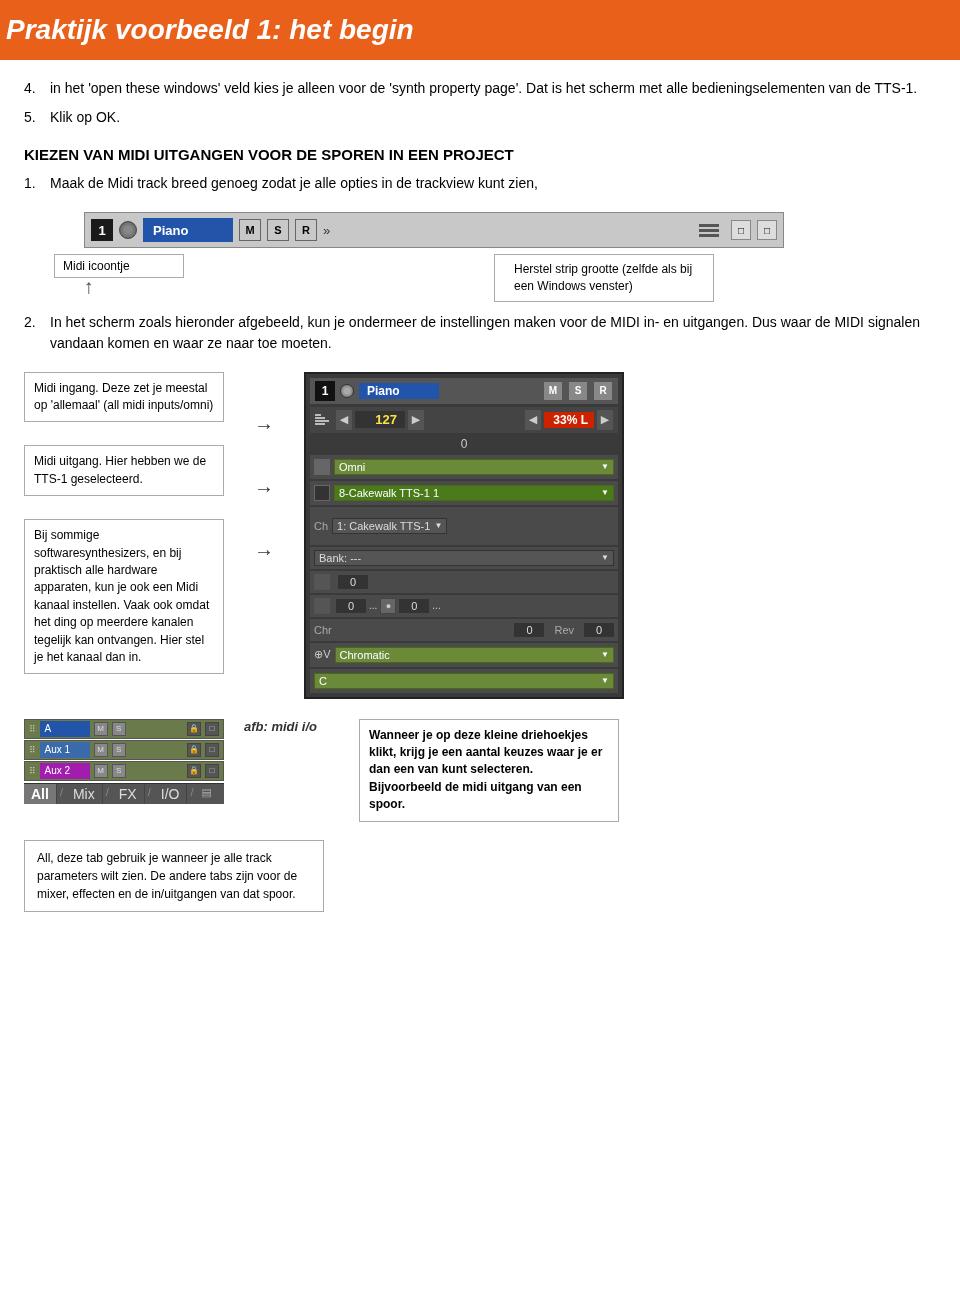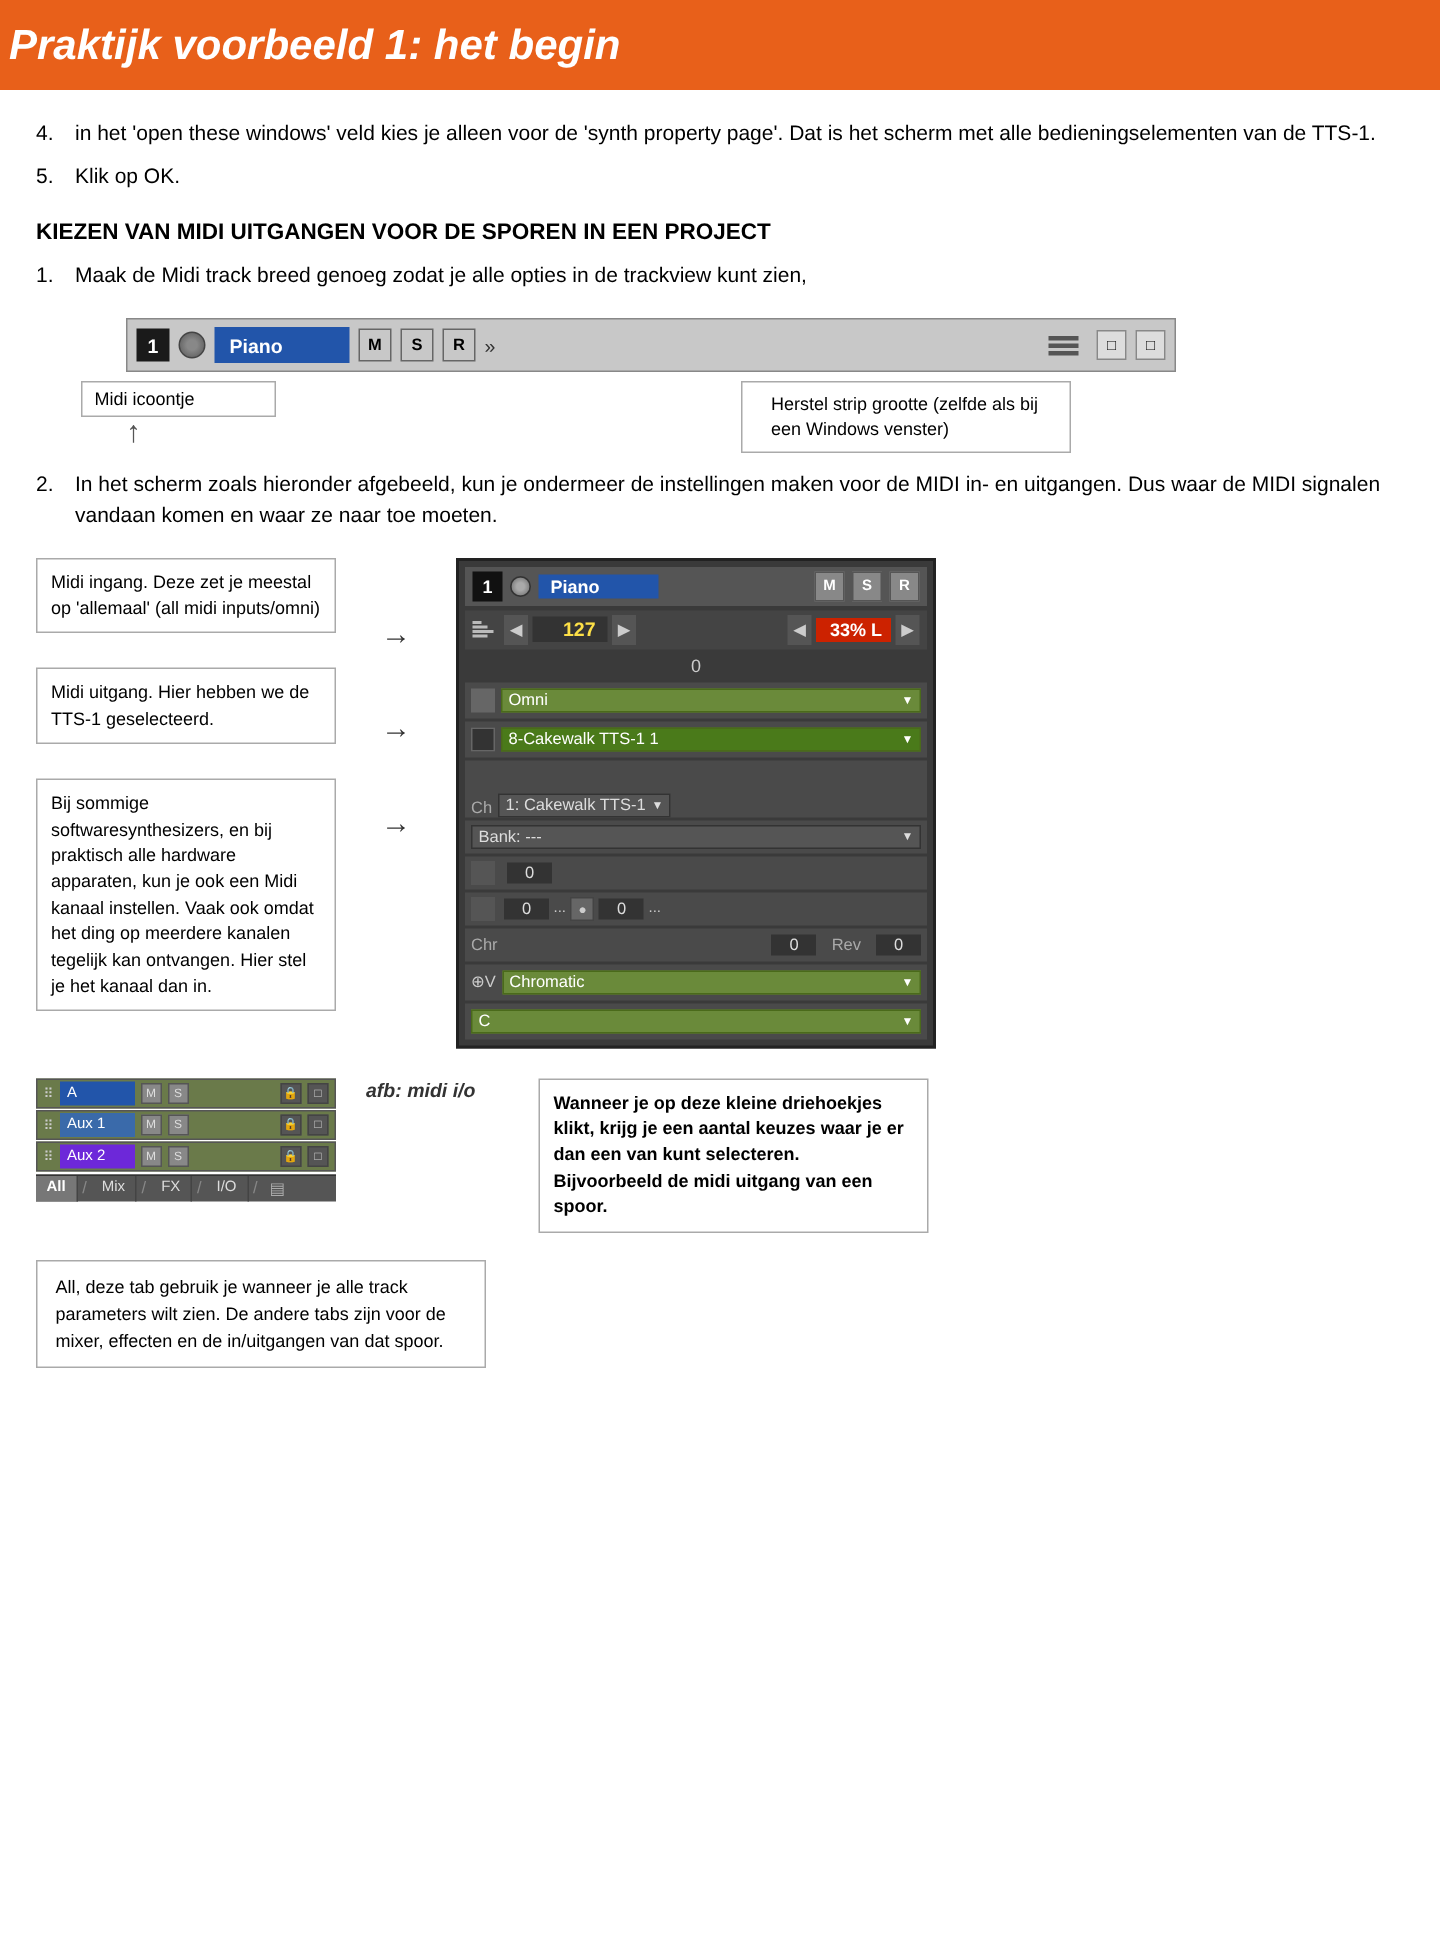--- a/index.html
+++ b/index.html
@@ -297,21 +297,21 @@
       padding: 1px 4px;
       min-width: 100px;
       cursor: pointer;
     }
     .dropdown-arrow {
       font-size: 8px;
       margin-left: 4px;
     }
     .midi-channel-row {
       display: flex;
-      align-items: flex-end;
+      align-items: center;
       background: #4a4a4a;
       margin-bottom: 2px;
       padding: 0 4px;
       height: 38px;
       gap: 4px;
     }
     .midi-small-label {
       color: #aaa;
       font-size: 11px;
     }
@@ -446,21 +446,21 @@
       background: #2255aa;
       color: #fff;
       font-size: 10px;
       padding: 0 5px;
       min-width: 50px;
       height: 16px;
       display: flex;
       align-items: center;
     }
     .mixer-track-name.aux1 { background: #3a6aaa; }
-    .mixer-track-name.aux2 { background: #6d28d9; }
+    .mixer-track-name.aux2 { background: #a21caf; }
     .mixer-btn-sm {
       background: #888;
       border: 1px solid #555;
       color: #ddd;
       font-size: 8px;
       width: 14px;
       height: 14px;
       display: flex;
       align-items: center;
       justify-content: center;
@@ -478,21 +478,21 @@
     }
 
     .mixer-tabs {
       display: flex;
       background: #555;
       border-top: 1px solid #333;
       margin-top: 2px;
     }
     .mixer-tab {
       padding: 2px 7px;
-      font-size: 10px;
+      font-size: 14px;
       color: #ddd;
       cursor: pointer;
       border-right: 1px solid #444;
     }
     .mixer-tab.active {
       background: #777;
       color: #fff;
       font-weight: bold;
     }
     .mixer-tab-sep {

